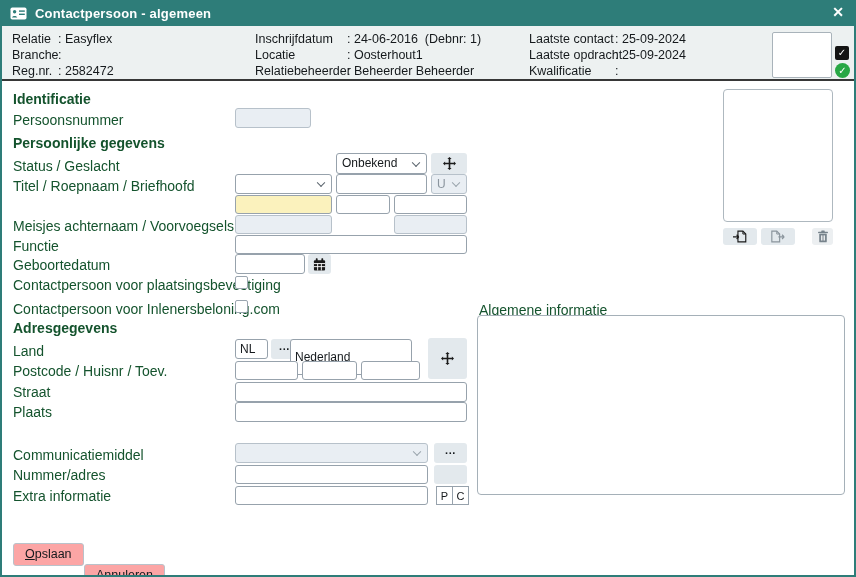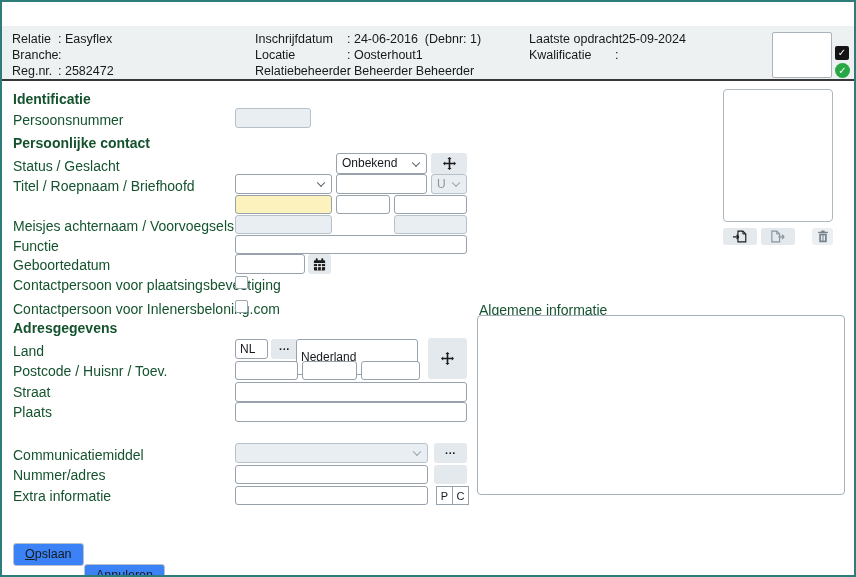--- a/index.html
+++ b/index.html
@@ -32,53 +32,67 @@
   .select { position:absolute; border:1px solid #97a2ac; border-radius:3px; background:#fff; font-size:12px; color:#15191c; padding:2px 18px 2px 5px; overflow:hidden; white-space:nowrap; cursor:pointer; }
   .select.dis { background:#e9eef3; border-color:#b7c1ca; color:#8b959e; }
   .chev { position:absolute; right:7px; top:50%; width:6px; height:6px; border-right:1.5px solid #5a646d; border-bottom:1.5px solid #5a646d; transform:translateY(-72%) rotate(45deg); }
   .select.dis .chev { border-color:#9aa4ad; }
   .gbtn { position:absolute; background:#e3e9ed; border:none; border-radius:3px; display:flex; align-items:center; justify-content:center; font-size:11px; font-weight:bold; color:#15191c; cursor:pointer; font-family:"Liberation Sans",sans-serif; }
   .gblock { position:absolute; background:#e3e9ed; border-radius:3px; }
   .sqbtn { position:absolute; background:#fff; border:1px solid #97a2ac; font-size:11px; color:#15191c; text-align:center; cursor:pointer; padding:0; font-family:"Liberation Sans",sans-serif; }
   .chk { position:absolute; width:13px; height:13px; background:#fff; border:1px solid #9aa5af; border-radius:2px; cursor:pointer; }
   .txtarea { position:absolute; border:1px solid #a5b0b8; border-radius:4px; background:#fff; resize:none; font-family:"Liberation Sans",sans-serif; font-size:12px; padding:4px; }
   .photo { position:absolute; left:723px; top:89px; width:110px; height:133px; background:#fff; border:1px solid #aeb8bf; border-radius:4px; }
-  .fbtn { position:absolute; background:#3b82f6; border:1px solid #b9c2ca; border-radius:3px; font-size:12.5px; color:#15191c; padding:3px 11px 4px 11px; cursor:pointer; font-family:"Liberation Sans",sans-serif; }
+  .fbtn { position:absolute; background:#fca5a5; border:1px solid #b9c2ca; border-radius:3px; font-size:12.5px; color:#15191c; padding:3px 11px 4px 11px; cursor:pointer; font-family:"Liberation Sans",sans-serif; }
   .fbtn span { display:block; }
   .fbtn span::first-letter { text-decoration:underline; }
 </style>
 </head>
 <body>
 
 <div class="dialog">
 
+  <div class="titlebar">
+    <span class="ticon">
+      <svg width="17" height="13" viewBox="0 0 17 13">
+        <rect x="0.5" y="0.5" width="16" height="12" rx="1.8" fill="#ffffff"></rect>
+        <circle cx="4.6" cy="4.8" r="1.7" fill="#2e7d79"></circle>
+        <path d="M2 10.6 C2 8.4 7.2 8.4 7.2 10.6 Z" fill="#2e7d79"></path>
+        <rect x="9" y="3.4" width="5.8" height="1.4" fill="#2e7d79"></rect>
+        <rect x="9" y="6.6" width="5.8" height="1.4" fill="#2e7d79"></rect>
+      </svg>
+    </span>
+    <span class="ttext">Contactpersoon - algemeen</span>
+    <span class="close">✕</span>
+  </div>
 
   <div class="hdr">
     <div class="hcol" style="left:12px;">
       <div class="hrow"><span class="hlabel" style="width:46px;">Relatie</span><span class="hval">: Easyflex</span></div>
       <div class="hrow"><span class="hlabel" style="width:46px;">Branche</span><span class="hval">:</span></div>
       <div class="hrow"><span class="hlabel" style="width:46px;">Reg.nr.</span><span class="hval">: 2582472</span></div>
     </div>
     <div class="hcol" style="left:255px;">
       <div class="hrow"><span class="hlabel" style="width:92px;">Inschrijfdatum</span><span class="hval">: 24-06-2016  (Debnr: 1)</span></div>
       <div class="hrow"><span class="hlabel" style="width:92px;">Locatie</span><span class="hval">: Oosterhout1</span></div>
       <div class="hrow"><span class="hlabel" style="width:92px;">Relatiebeheerder</span><span class="hval">: Beheerder Beheerder</span></div>
     </div>
     <div class="hcol" style="left:529px;">
+      <div class="hrow"><span class="hlabel" style="width:86px;">Laatste contact</span><span class="hval">: 25-09-2024</span></div>
       <div class="hrow"><span class="hlabel" style="width:86px;">Laatste opdracht</span><span class="hval">: 25-09-2024</span></div>
       <div class="hrow"><span class="hlabel" style="width:86px;">Kwalificatie</span><span class="hval">:</span></div>
     </div>
     <div class="hphoto"></div>
     <div class="hchk">✓</div>
     <div class="hok">✓</div>
   </div>
 
   <div class="lbl sect" style="left:13px; top:91px;">Identificatie</div>
   <div class="lbl" style="left:13px; top:112px;">Persoonsnummer</div>
-  <div class="lbl sect" style="left:13px; top:135px;">Persoonlijke contact</div>
+  <div class="lbl sect" style="left:13px; top:135px;">Persoonlijke gegevens</div>
   <div class="lbl" style="left:13px; top:158px;">Status / Geslacht</div>
   <div class="lbl" style="left:13px; top:178px;">Titel / Roepnaam / Briefhoofd</div>
   <div class="lbl" style="left:13px; top:218px;">Meisjes achternaam / Voorvoegsels</div>
   <div class="lbl" style="left:13px; top:238px;">Functie</div>
   <div class="lbl" style="left:13px; top:257px;">Geboortedatum</div>
   <div class="lbl" style="left:13px; top:277px;">Contactpersoon voor plaatsingsbevestiging</div>
   <div class="lbl" style="left:13px; top:301px;">Contactpersoon voor Inlenersbeloning.com</div>
   <div class="lbl sect" style="left:13px; top:320px;">Adresgegevens</div>
   <div class="lbl" style="left:13px; top:343px;">Land</div>
   <div class="lbl" style="left:13px; top:363px;">Postcode / Huisnr / Toev.</div>
@@ -128,21 +142,21 @@
       <line x1="5" y1="6" x2="5" y2="13.4" stroke="#ffffff" stroke-width="1"></line>
       <line x1="9" y1="6" x2="9" y2="13.4" stroke="#ffffff" stroke-width="1"></line>
     </svg>
   </button>
 
   <div class="chk" style="left:235px; top:276px;"></div>
   <div class="chk" style="left:235px; top:300px;"></div>
 
   <input class="inp" style="left: 235px; top: 339px; width: 33px; height: 20px;" value="NL">
   <button class="gbtn" style="left:271px; top:339px; width:27px; height:20px;">···</button>
-  <input class="inp" style="left: 296px; top: 339px; width: 122px; height: 36px;" value="Nederland">
+  <input class="inp" style="left: 290px; top: 339px; width: 122px; height: 36px;" value="Nederland">
   <button class="gbtn" style="left:428px; top:338px; width:39px; height:41px;">
     <svg width="13" height="13" viewBox="0 0 16 16">
         <path d="M8 0l2.6 2.6H9v4.4h4.4V5.4L16 8l-2.6 2.6V9H9v4.4h1.6L8 16l-2.6-2.6H7V9H2.6v1.6L0 8l2.6-2.6V7H7V2.6H5.4z" fill="#1a1a1a"></path>
       </svg>
   </button>
 
   <input class="inp" style="left: 235px; top: 361px; width: 63px; height: 19px;">
   <input class="inp" style="left: 302px; top: 361px; width: 55px; height: 19px;">
   <input class="inp" style="left: 361px; top: 361px; width: 59px; height: 19px;">
 

